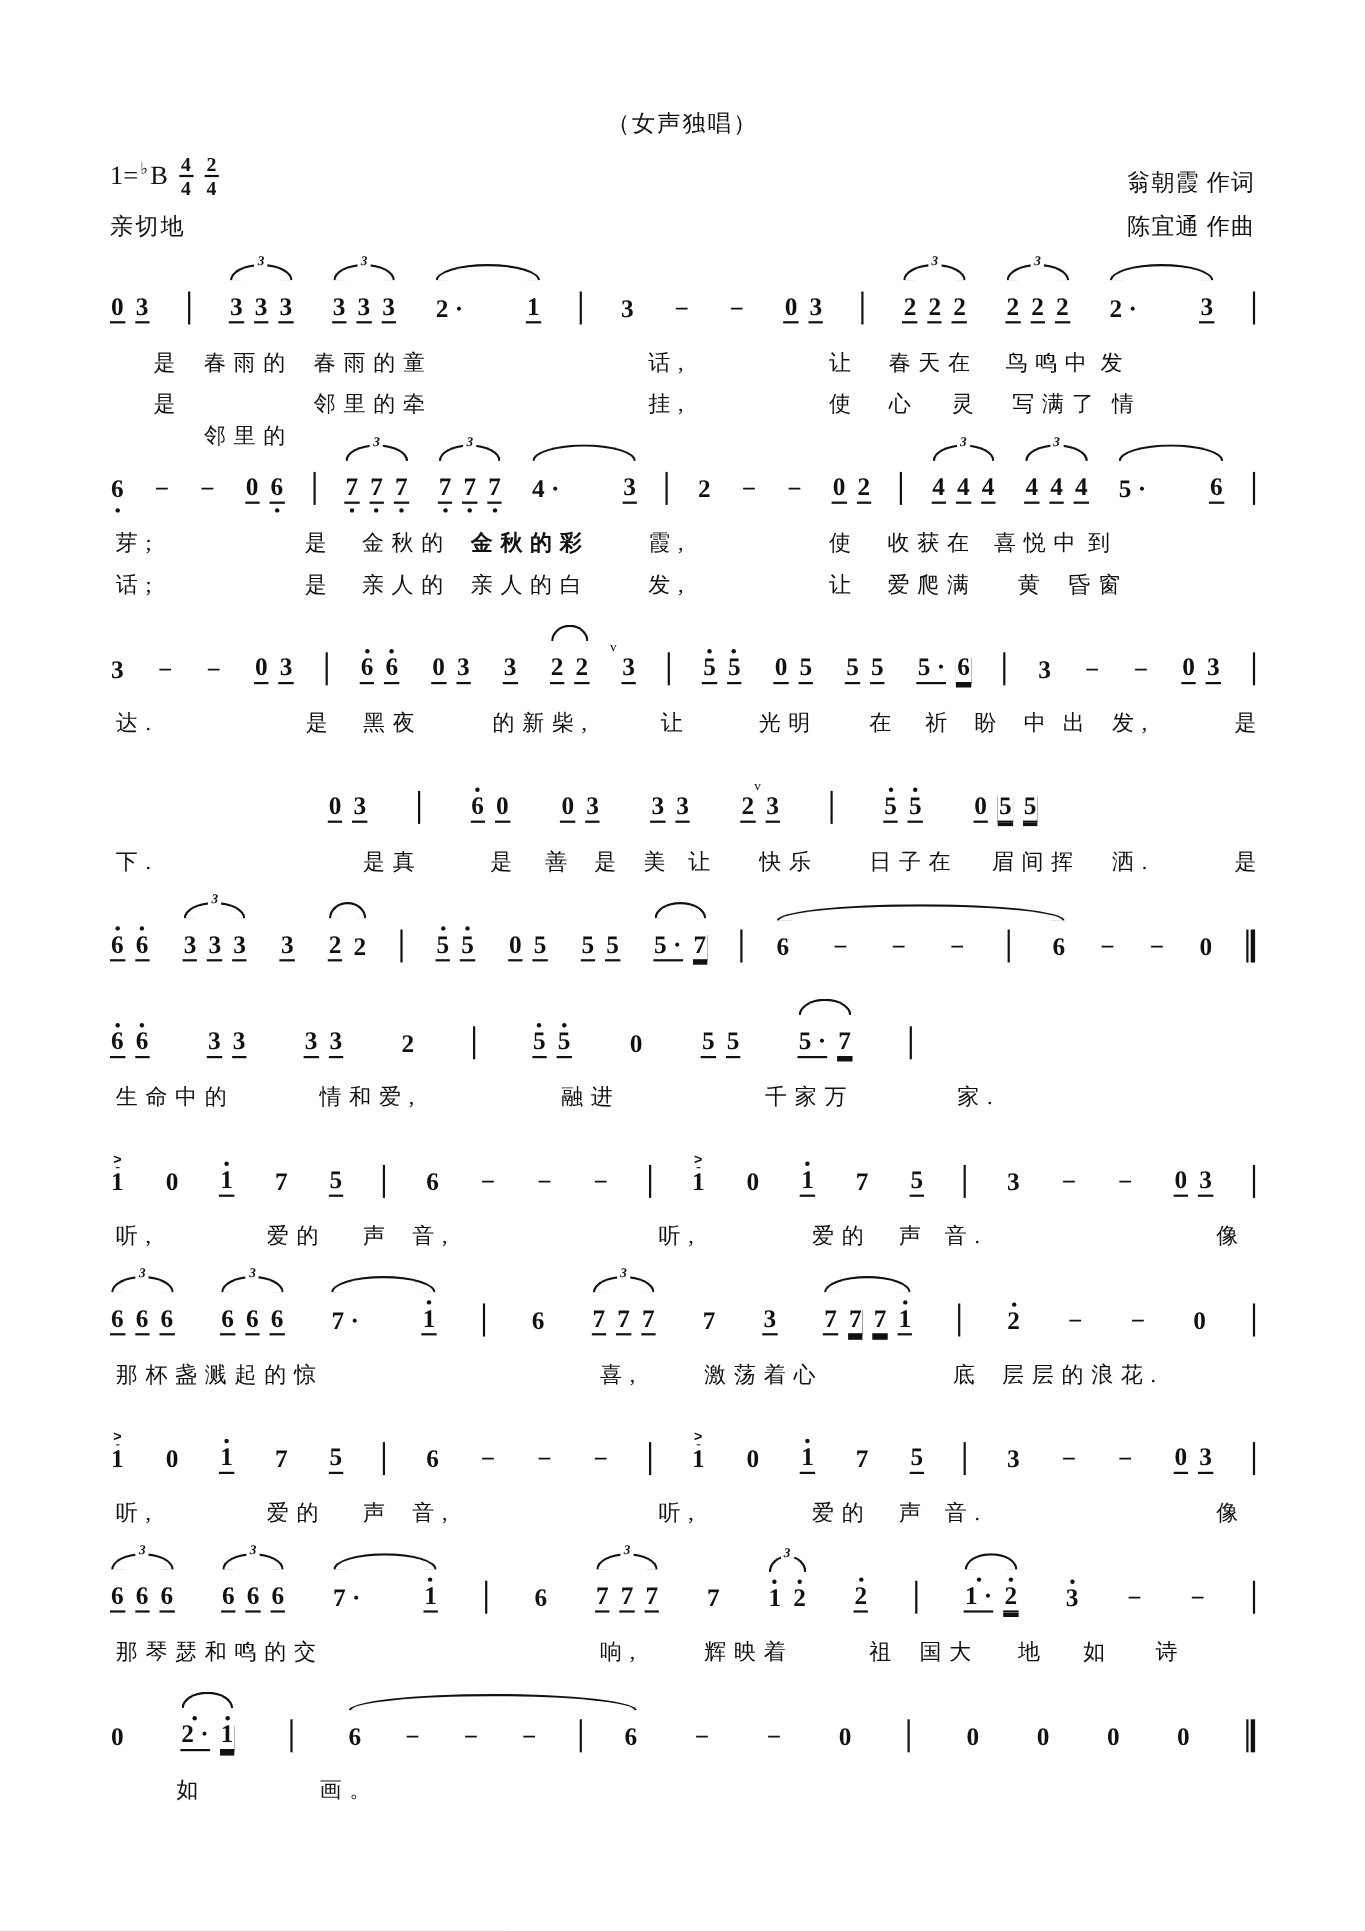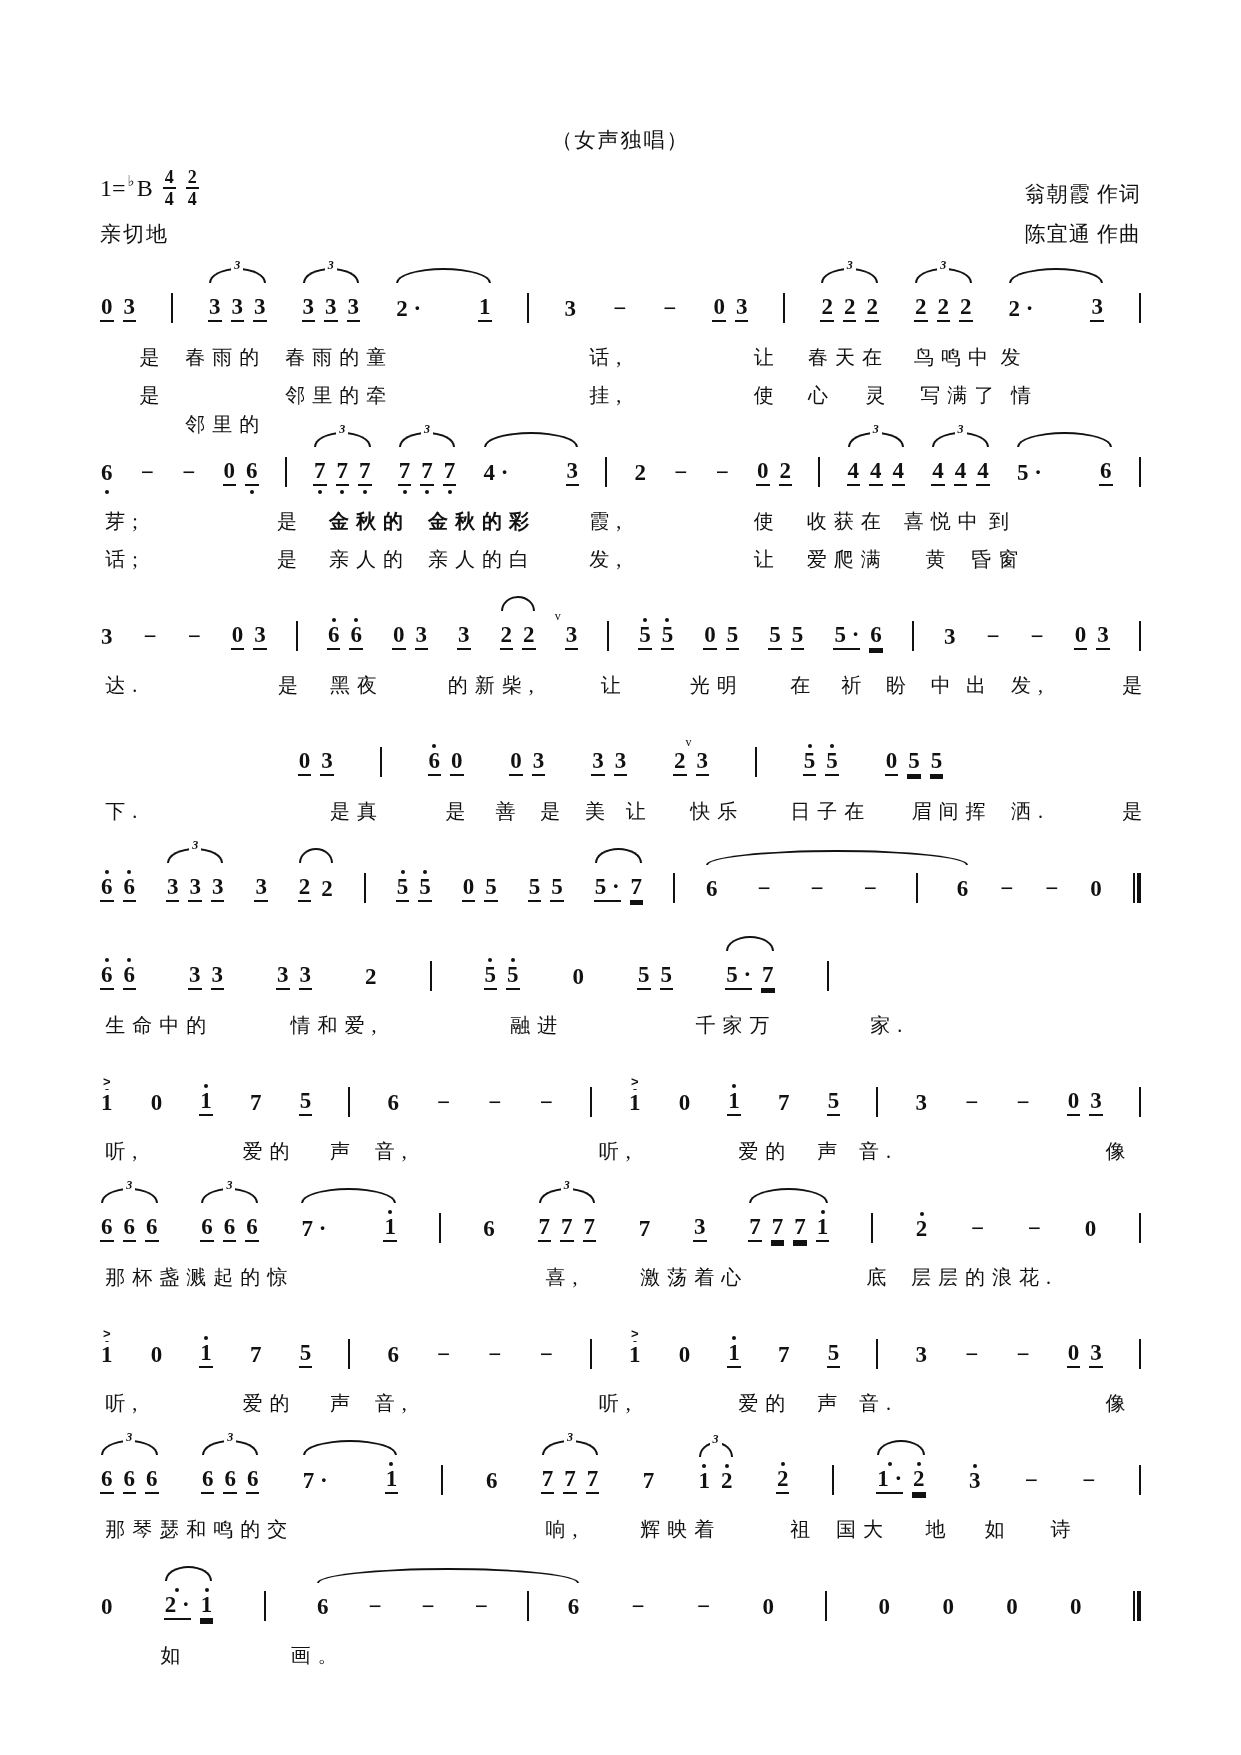--- a/index.html
+++ b/index.html
@@ -5,21 +5,21 @@
   html,body{margin:0;padding:0;background:#e8e8e8;}
   .page{
     width:1241px;height:1755px;background:#ffffff;margin:0 auto;
     box-sizing:border-box;padding:92px 100px 0 100px;position:relative;
     font-family:"Liberation Serif",serif;color:#111;
   }
   .title{
     text-align:center;font-family:"Liberation Sans",sans-serif;
     font-weight:bold;font-size:42px;letter-spacing:24px;text-indent:24px;
   }
-  .subtitle{text-align:center;font-size:21px;margin-top:34px;letter-spacing:2px;}
+  .subtitle{text-align:center;font-size:21px;margin-top:6px;letter-spacing:2px;}
   .meta{display:flex;justify-content:space-between;align-items:flex-end;margin-top:14px;height:40px;}
   .meta2{display:flex;justify-content:space-between;align-items:flex-end;margin-top:10px;height:30px;}
   .keysig{font-size:24px;display:inline-flex;align-items:center;gap:2px;}
   .keysig sup{font-size:15px;position:relative;top:-7px;}
   .frac{display:inline-flex;flex-direction:column;align-items:center;line-height:1;
         font-weight:bold;font-size:18px;margin-left:8px;}
   .frac .num{border-bottom:2px solid #111;padding:0 2px 1px 2px;}
   .frac .den{padding-top:1px;}
   .credit{font-size:21px;letter-spacing:1px;}
   .tempo{font-size:21px;letter-spacing:2px;}
@@ -447,21 +447,21 @@
               <span class="bot"></span>
             </span>
           </span>
           <span class="grp">
             <span class="bar"></span>
           </span>
         </div>
         <div class="lline">
           <span class="lw" style="left: 0.5%;">芽;</span>
           <span class="lw" style="left: 17%;">是</span>
-          <span class="lw" style="left: 22%; font-weight: bold;">金秋的</span>
+          <span class="lw" style="left: 22%;">金秋的</span>
           <span class="lw" style="left: 31.5%; font-weight: bold;">金秋的彩</span>
           <span class="lw" style="left: 47%;">霞,</span>
           <span class="lw" style="left: 62.8%;">使</span>
           <span class="lw" style="left: 67.9%;">收获在</span>
           <span class="lw" style="left: 77.2%;">喜悦中</span>
           <span class="lw" style="left: 85.4%;">到</span>
         </div>
         <div class="lline">
           <span class="lw" style="left: 0.5%;">话;</span>
           <span class="lw" style="left: 17%;">是</span>
@@ -784,21 +784,21 @@
         <div class="lline">
           <span class="lw" style="left: 0.5%;">下.</span>
           <span class="lw" style="left: 22.1%;">是真</span>
           <span class="lw" style="left: 33.2%;">是</span>
           <span class="lw" style="left: 38%;">善</span>
           <span class="lw" style="left: 42.3%;">是</span>
           <span class="lw" style="left: 46.6%;">美</span>
           <span class="lw" style="left: 50.5%;">让</span>
           <span class="lw" style="left: 56.7%;">快乐</span>
           <span class="lw" style="left: 66.3%;">日子在</span>
-          <span class="lw" style="left: 77%; margin-left: 10px;">眉间挥</span>
+          <span class="lw" style="left: 77%;">眉间挥</span>
           <span class="lw" style="left: 87.5%;">洒.</span>
           <span class="lw" style="left: 98.2%;">是</span>
         </div>
       </div>
       <div class="system">
         <div class="mline">
           <span class="grp">
             <span class="tok">
               <span class="top">
                 <span class="dot"></span>

